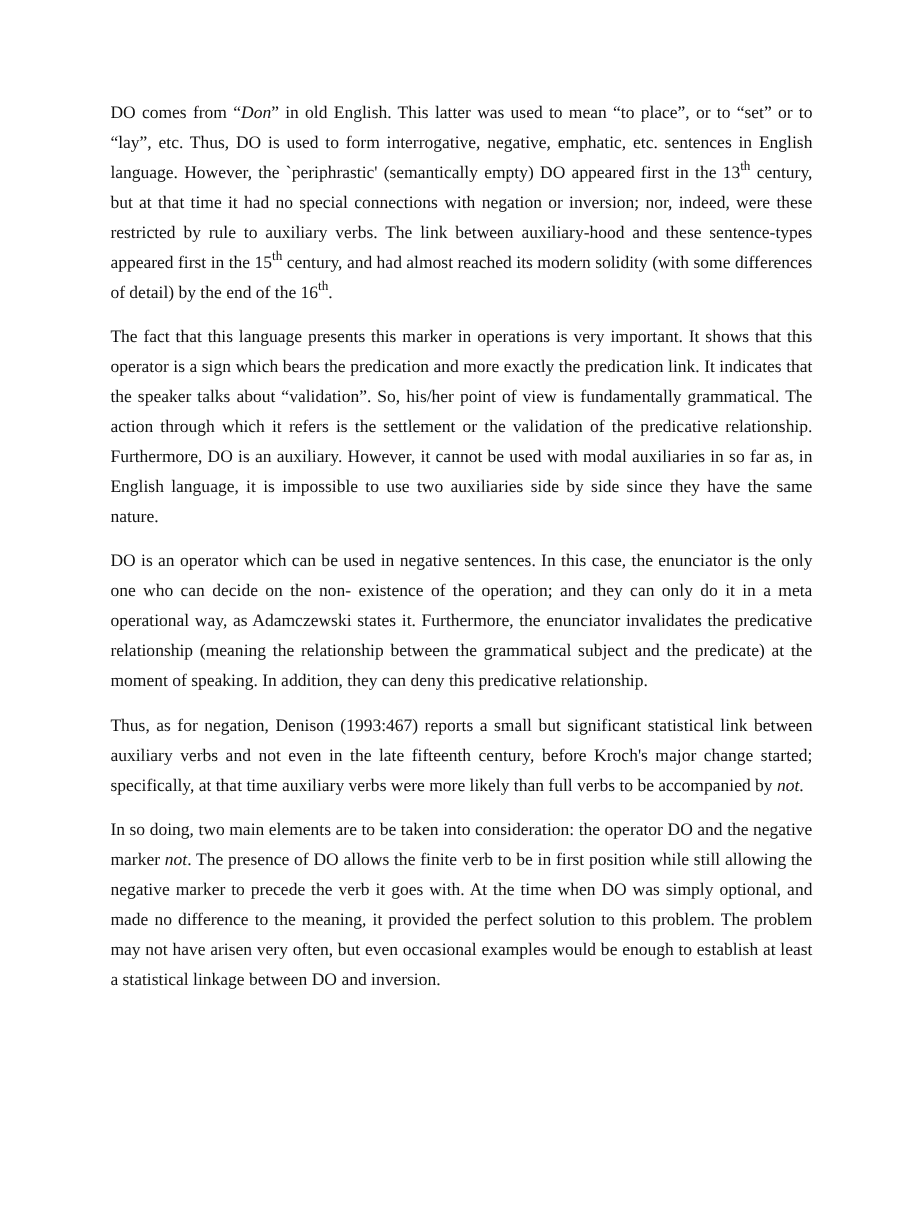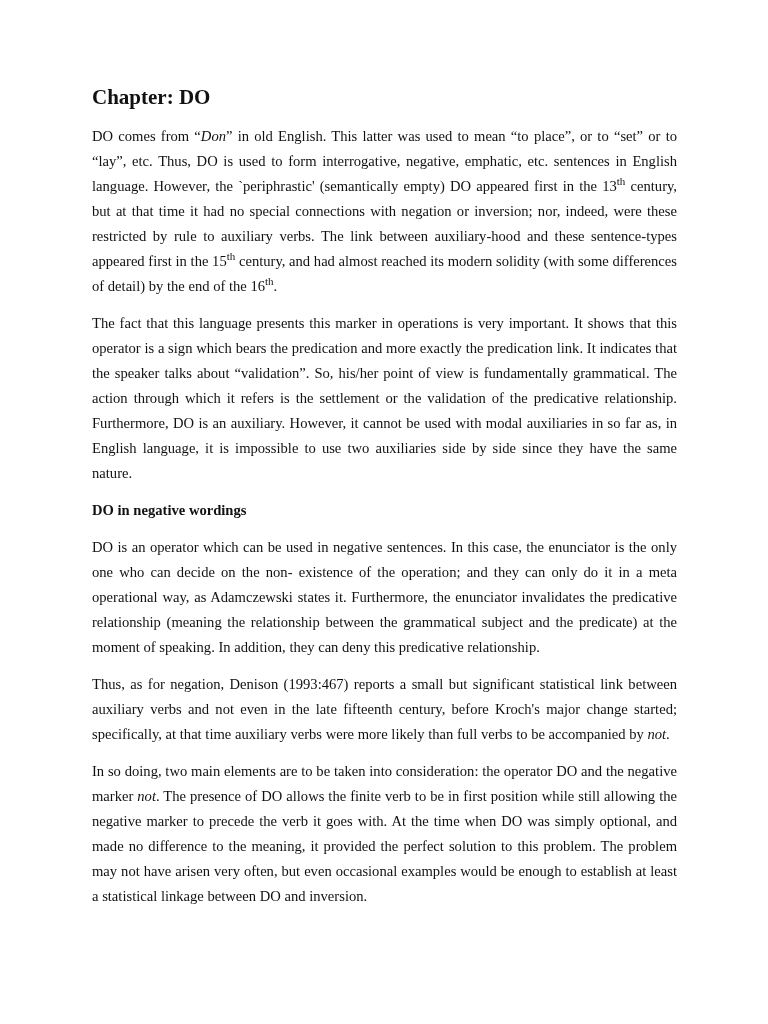--- a/index.html
+++ b/index.html
@@ -43,26 +43,24 @@
       font-size: 11px;
       line-height: 0;
       vertical-align: 6px;
     }
     em { font-style: italic; }
   </style>
 </head>
 <body>
 
 <div class="page">
-  <h1 class="chapter-title">Chapter: DO</h1>
 
   <p class="para"><span>DO comes from “</span><em>Don</em><span>” in old English. This latter was used to mean “to place”, or to “set” or to “lay”, etc. Thus, DO is used to form interrogative, negative, emphatic, etc. sentences in English language. However, the `periphrastic' (semantically empty) DO appeared first in the 13</span><sup>th</sup><span> century, but at that time it had no special connections with negation or inversion; nor, indeed, were these restricted by rule to auxiliary verbs. The link between auxiliary-hood and these sentence-types appeared first in the 15</span><sup>th</sup><span> century, and had almost reached its modern solidity (with some differences of detail) by the end of the 16</span><sup>th</sup><span>.</span></p>
 
   <p class="para">The fact that this language presents this marker in operations is very important. It shows that this operator is a sign which bears the predication and more exactly the predication link. It indicates that the speaker talks about “validation”. So, his/her point of view is fundamentally grammatical. The action through which it refers is the settlement or the validation of the predicative relationship. Furthermore, DO is an auxiliary. However, it cannot be used with modal auxiliaries in so far as, in English language, it is impossible to use two auxiliaries side by side since they have the same nature.</p>
 
-  <h2 class="section-heading">DO in negative wordings</h2>
 
   <p class="para">DO is an operator which can be used in negative sentences. In this case, the enunciator is the only one who can decide on the non- existence of the operation; and they can only do it in a meta operational way, as Adamczewski states it. Furthermore, the enunciator invalidates the predicative relationship (meaning the relationship between the grammatical subject and the predicate) at the moment of speaking.  In addition, they can deny this predicative relationship.</p>
 
   <p class="para"><span>Thus, as for negation, Denison (1993:467) reports a small but significant statistical link between auxiliary verbs and not even in the late fifteenth century, before Kroch's major change started; specifically, at that time auxiliary verbs were more likely than full verbs to be accompanied by </span><em>not</em><span>.</span></p>
 
   <p class="para"><span>In so doing, two main elements are to be taken into consideration: the operator DO and the negative marker </span><em>not</em><span>. The presence of DO allows the finite verb to be in first position while still allowing the negative marker to precede the verb it goes with. At the time when DO was simply optional, and made no difference to the meaning, it provided the perfect solution to this problem. The problem may not have arisen very often, but even occasional examples would be enough to establish at least a statistical linkage between DO and inversion.</span></p>
 </div>
 
 </body></html>

